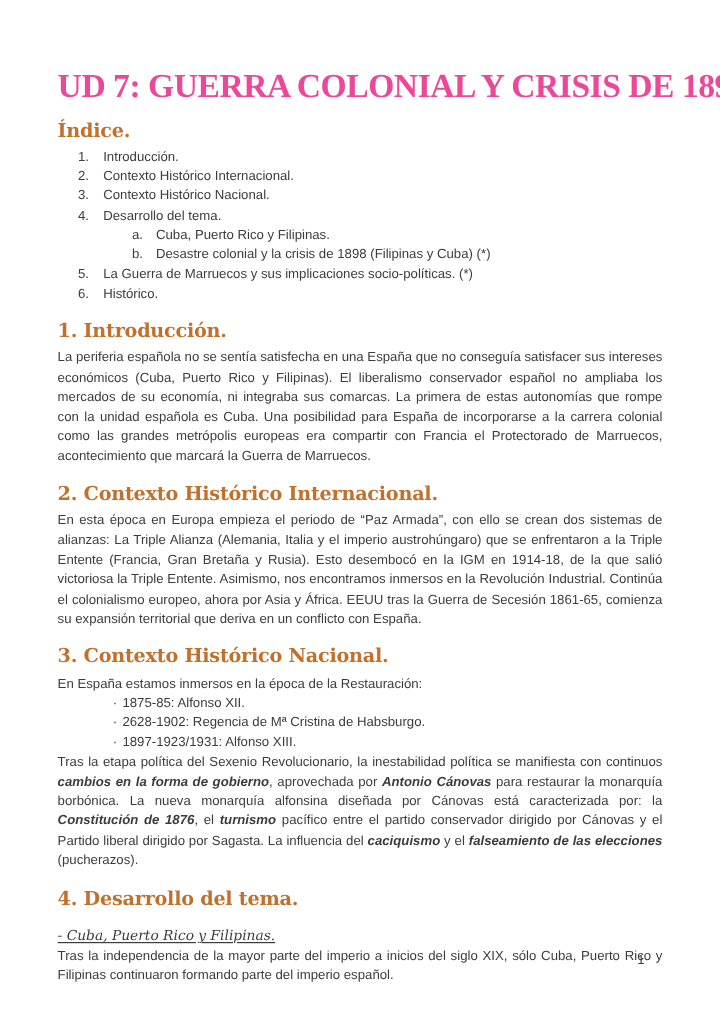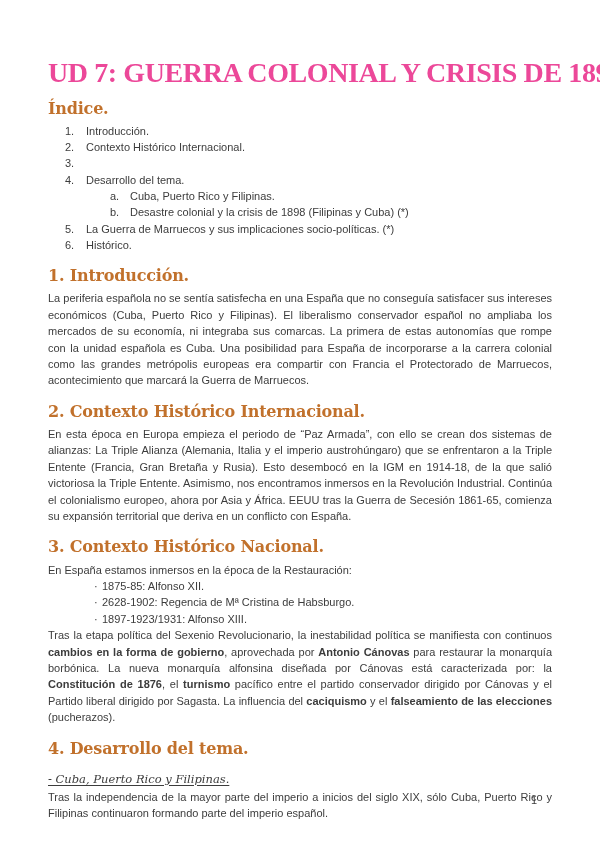--- a/index.html
+++ b/index.html
@@ -68,21 +68,21 @@
   .idx-sub {
     padding-left: 62px;
   }
   
   .body-par {
     font-size: 11px;
     line-height: 16.4px;
     text-align: justify;
     margin: 0;
   }
-  .body-par .bold { font-weight: 700; }
+  .body-par .bold { font-weight: 700; font-style: italic; }
   .bullet-row {
     display: flex;
     padding-left: 46px;
     font-size: 11px;
     line-height: 16.4px;
   }
   .bullet-row .marker {
     flex: 0 0 8px;
     width: 8px;
   }
@@ -118,20 +118,21 @@
     <div class="idx-row">
       <span class="num">1.</span>
       <span>Introducción.</span>
     </div>
     <div class="idx-row">
       <span class="num">2.</span>
       <span>Contexto Histórico Internacional.</span>
     </div>
     <div class="idx-row">
       <span class="num">3.</span>
+      <span>Contexto Histórico Nacional.</span>
     </div>
     <div class="idx-row">
       <span class="num">4.</span>
       <span>Desarrollo del tema.</span>
     </div>
     <div class="idx-row idx-sub">
       <span class="num">a.</span>
       <span>Cuba, Puerto Rico y Filipinas.</span>
     </div>
     <div class="idx-row idx-sub">

